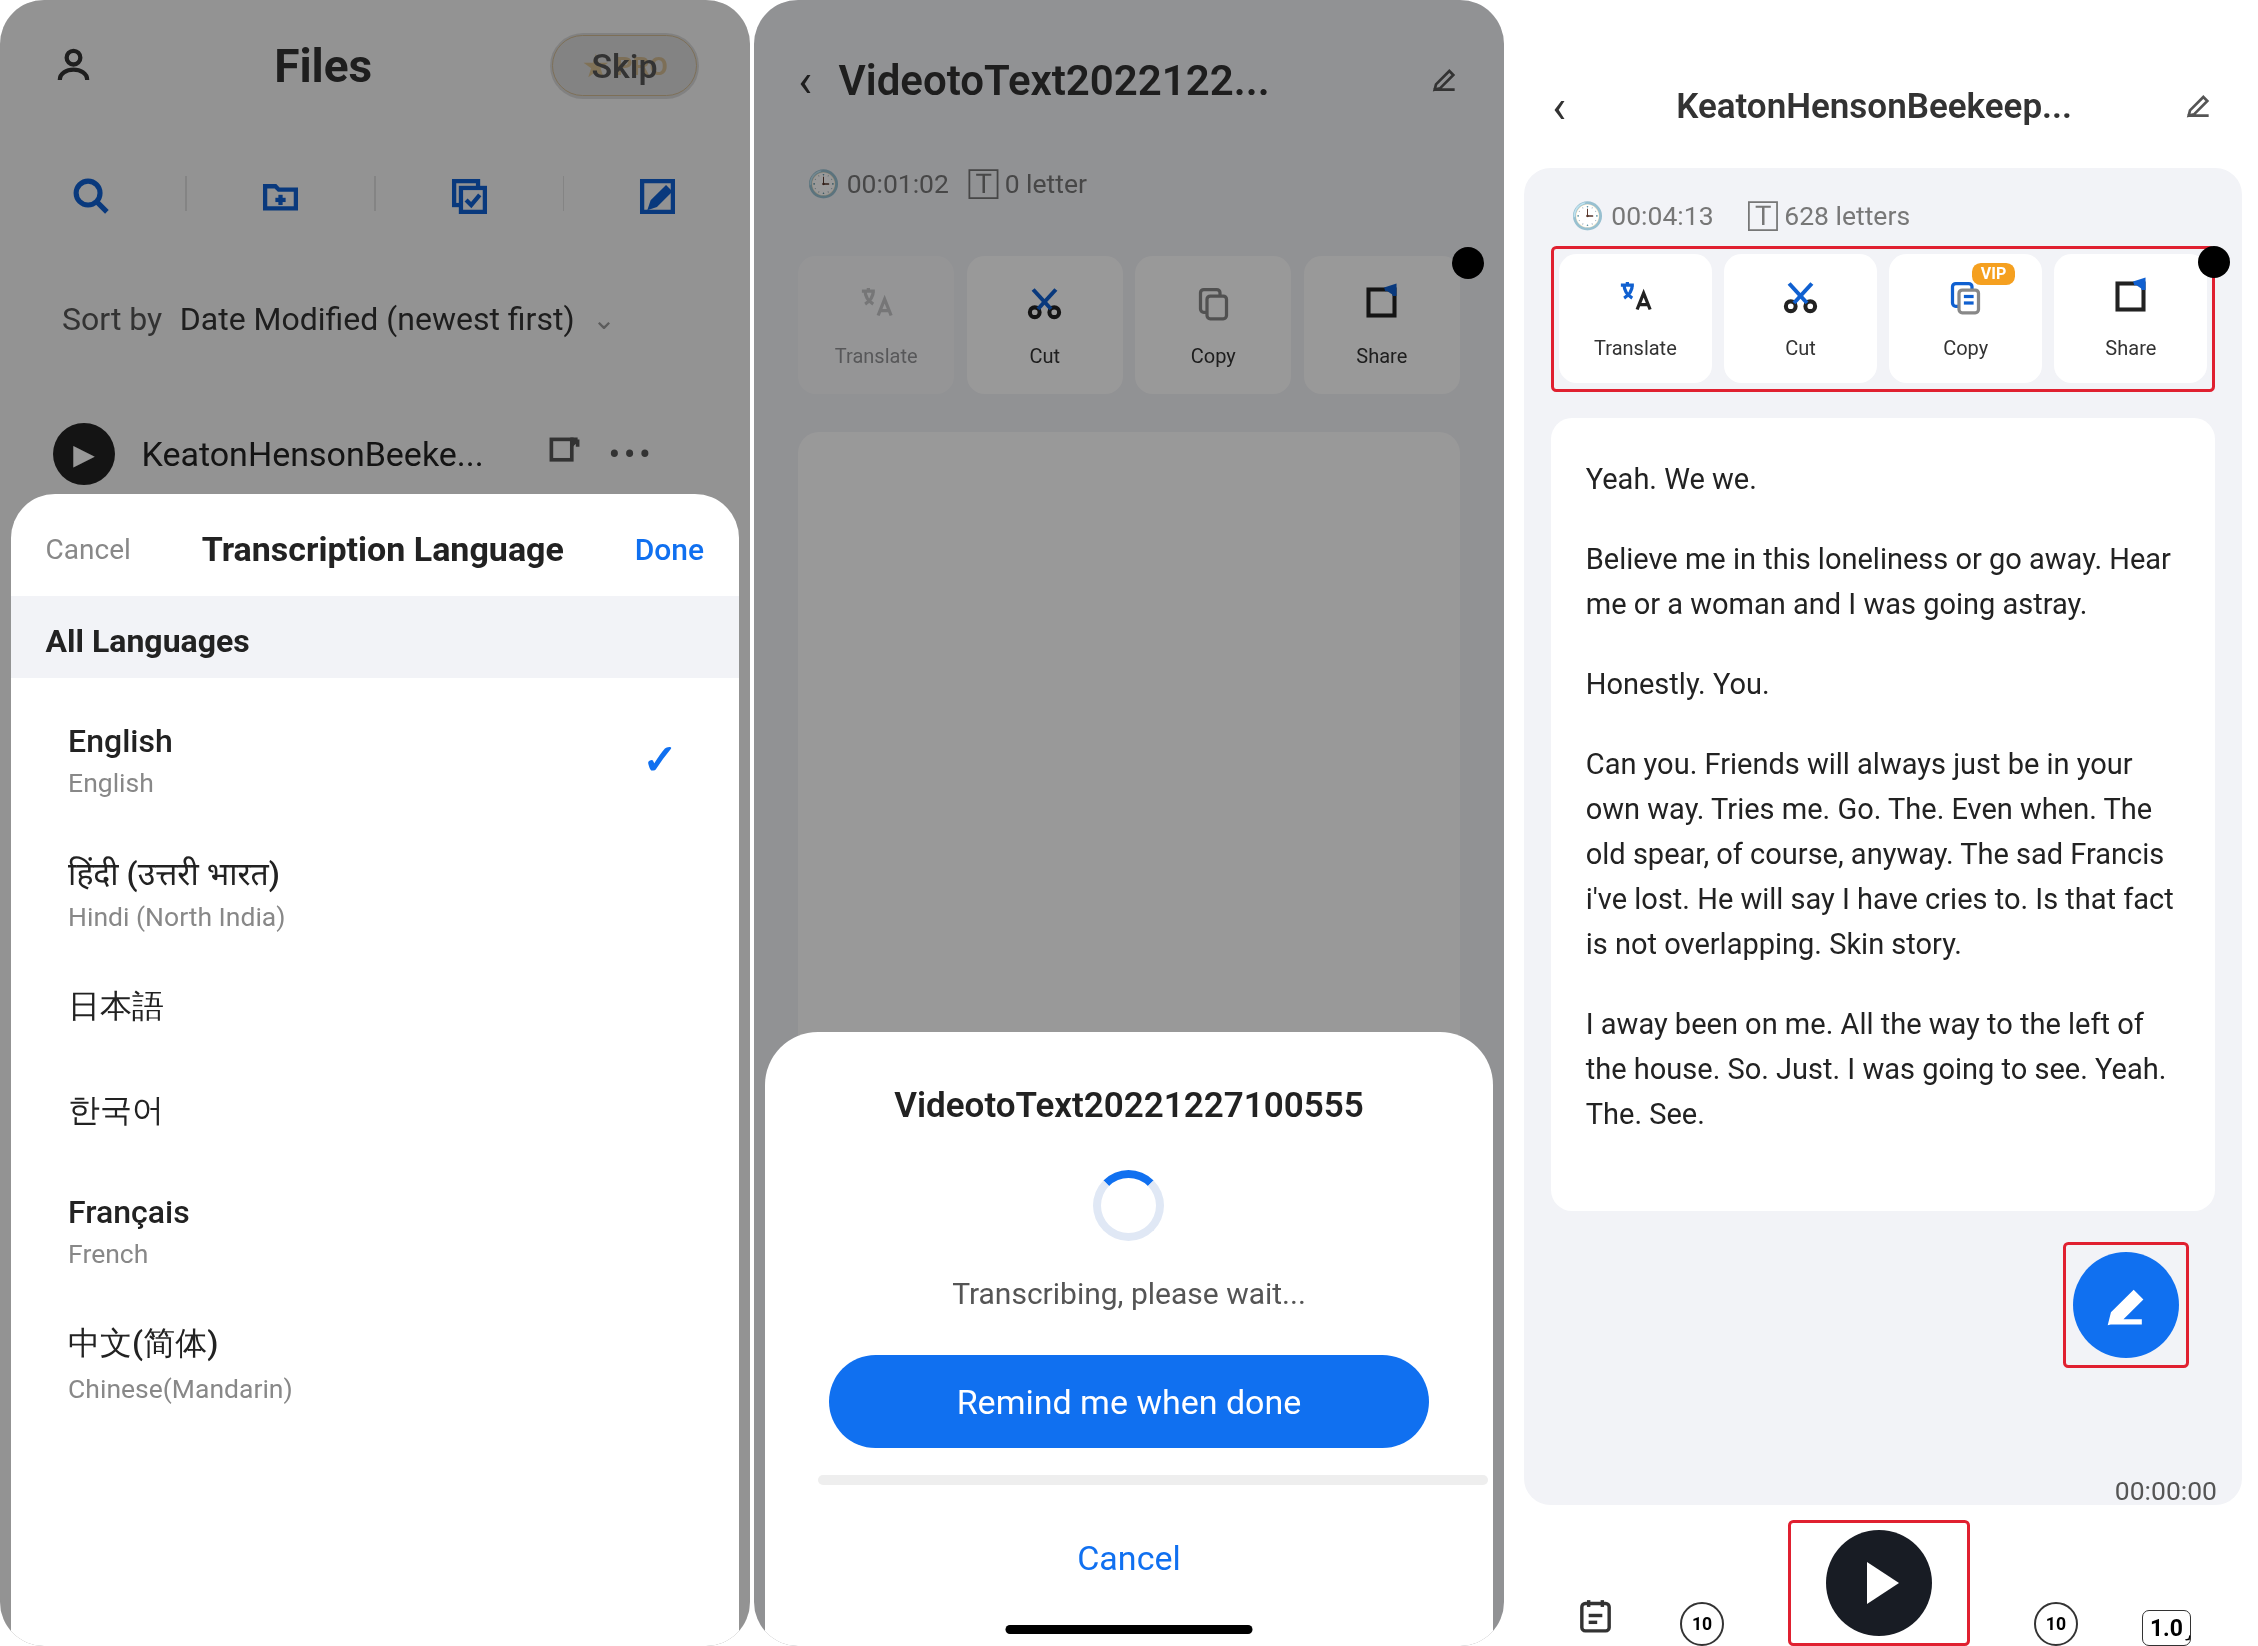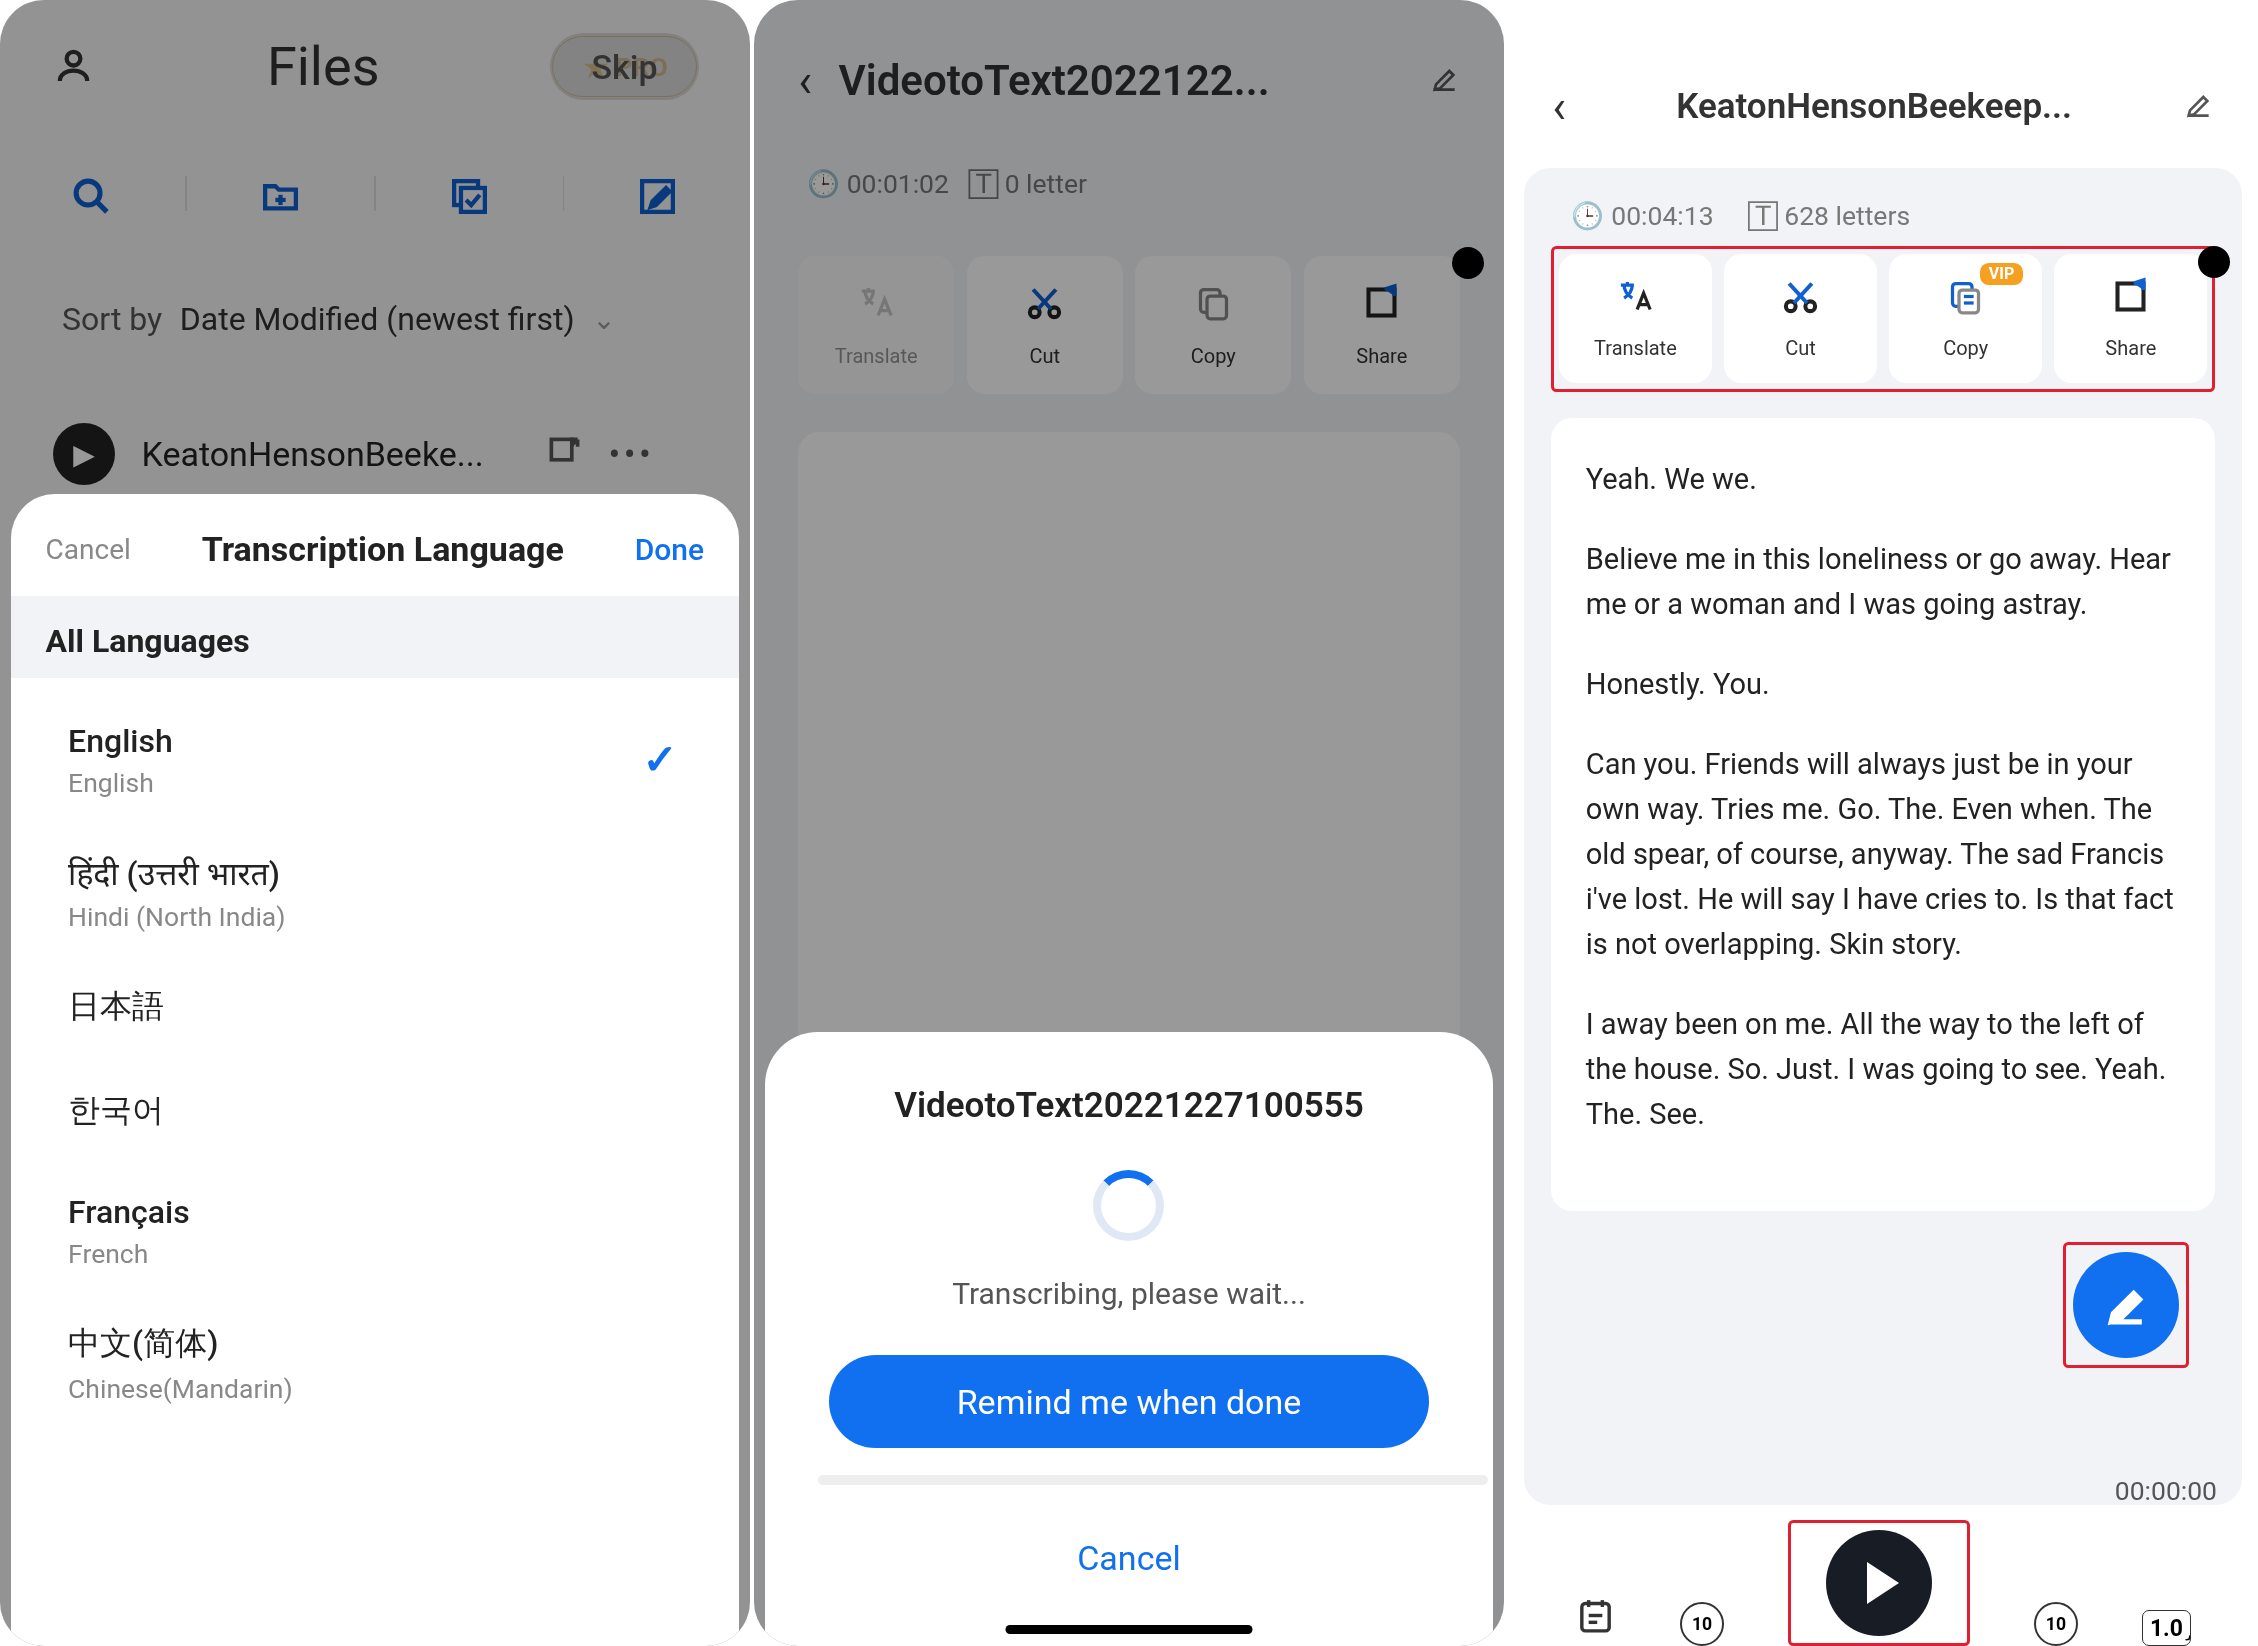--- a/index.html
+++ b/index.html
@@ -4,21 +4,21 @@
 <style>
     * { box-sizing: border-box; margin: 0; padding: 0; font-family: -apple-system, BlinkMacSystemFont, 'Segoe UI', Roboto, sans-serif; }
     body { display: flex; width: 2258px; height: 1646px; background: #fff; }
     .pane { position: relative; width: 753px; height: 1646px; border-radius: 44px; overflow: hidden; }
     .pane1, .pane2 { margin-right: 4.4px; }
     
     
     .pane1 { background: #f5f5f5; }
     .pane1-bg { position: absolute; inset: 0; background: #f5f5f5; }
     .pane1-header { position: absolute; top: 0; left: 0; right: 0; padding: 35px 53px 17.6px; display: flex; align-items: center; justify-content: space-between; }
-    .files-title { font-size: 54px; font-weight: 400; color: #333; }
+    .files-title { font-size: 46px; font-weight: 700; color: #333; }
     .pro-badge { padding: 10.6px 28px; border-radius: 44px; border: 1.8px solid #e0a030; background: #fff; display: flex; align-items: center; gap:5.3px; position:relative;}
     .pro-star { color:#f0b030; font-size:32px; }
     .pro-text { font-size: 26.5px; font-weight: 700; color: #e0a030; }
     .skip-overlay { position:absolute; inset:-3.5px; background:rgba(200,200,200,0.65); border-radius:44px; display:flex; align-items:center; justify-content:center; font-size:34px; color:#555; font-weight:500;}
     .pane1-toolbar { position:absolute; top:176px; left:0; right:0; display:flex; justify-content:space-around; padding:0 35px; }
     .toolbar-icon { font-size:39px; color:#2060d0; position:relative;}
     .toolbar-sep { width:1.8px; height:35px; background:#ddd; }
     .sortby { position:absolute; top:300px; left:62px; display:flex; align-items:center; gap:17.6px; font-size:32px; color:#555;}
     .sortby-label { color:#555; }
     .sortby-value { color:#333; }
@@ -65,21 +65,21 @@
     .home-ind { position:absolute; bottom:12.4px; left:50%; transform:translateX(-50%); width:247px; height:8.8px; background:#000; border-radius:4.4px;}
     
     
     .pane3 { background:#fff; border-radius:0;}
     .pane3-header { position:absolute; top:79px; left:0; right:0; display:flex; align-items:center; padding:0 44px; gap:26.5px;}
     .pane3-title { flex:1; text-align:center; font-size:35px; font-weight:600; color:#333; white-space:nowrap; overflow:hidden; text-overflow:ellipsis; max-width:512px; margin:0 auto;}
     .pane3-body { position:absolute; top:168px; left:16px; right:16px; bottom:141px; background:#f2f3f7; border-radius:26.5px; padding:17.6px 26.5px;}
     .pane3-meta { padding:14px 21px; display:flex; gap:35px; font-size:26.5px; color:#777;}
     .red-box { border:3.5px solid #e02030; border-radius:5.3px; padding:5.3px; display:flex; gap:12.4px; margin-bottom:26.5px;}
     .action-card3 { flex:1; background:#fff; border-radius:17.6px; padding:23px 8.8px; display:flex; flex-direction:column; align-items:center; gap:10.6px; position:relative;}
-    .vip-badge { position:absolute; top:8.8px; right:19px; background:#f5a020; color:#fff; font-size:16px; font-weight:700; padding:1.8px 8.8px; border-radius:8.8px;}
+    .vip-badge { position:absolute; top:8.8px; right:27px; background:#f5a020; color:#fff; font-size:16px; font-weight:700; padding:1.8px 8.8px; border-radius:8.8px;}
     .transcript { background:#fff; border-radius:21px; padding:39px 35px; font-size:29px; color:#222; line-height:1.55;}
     .transcript p { margin-bottom:35px;}
     .scroll-dot3 { position:absolute; top:78px; right:12.4px; width:32px; height:32px; background:#000; border-radius:50%;}
     .fab-edit { position:absolute; bottom:137px; right:53px; }
     .fab-redbox { border:3.5px solid #e02030; padding:7px; border-radius:5.3px;}
     .fab-circle { width:106px; height:106px; background:#1070f0; border-radius:50%; display:flex; align-items:center; justify-content:center; color:#fff; font-size:49px;}
     
     .pane3-footer { position:absolute; bottom:0; left:0; right:0; height:141px; display:flex; align-items:flex-end; justify-content:space-around; padding:0 35px;}
     .time-label { position:absolute; right:41px; top:-30px; font-size:26.5px; color:#555;}
     .footer-icon { font-size:39px; color:#333;}

